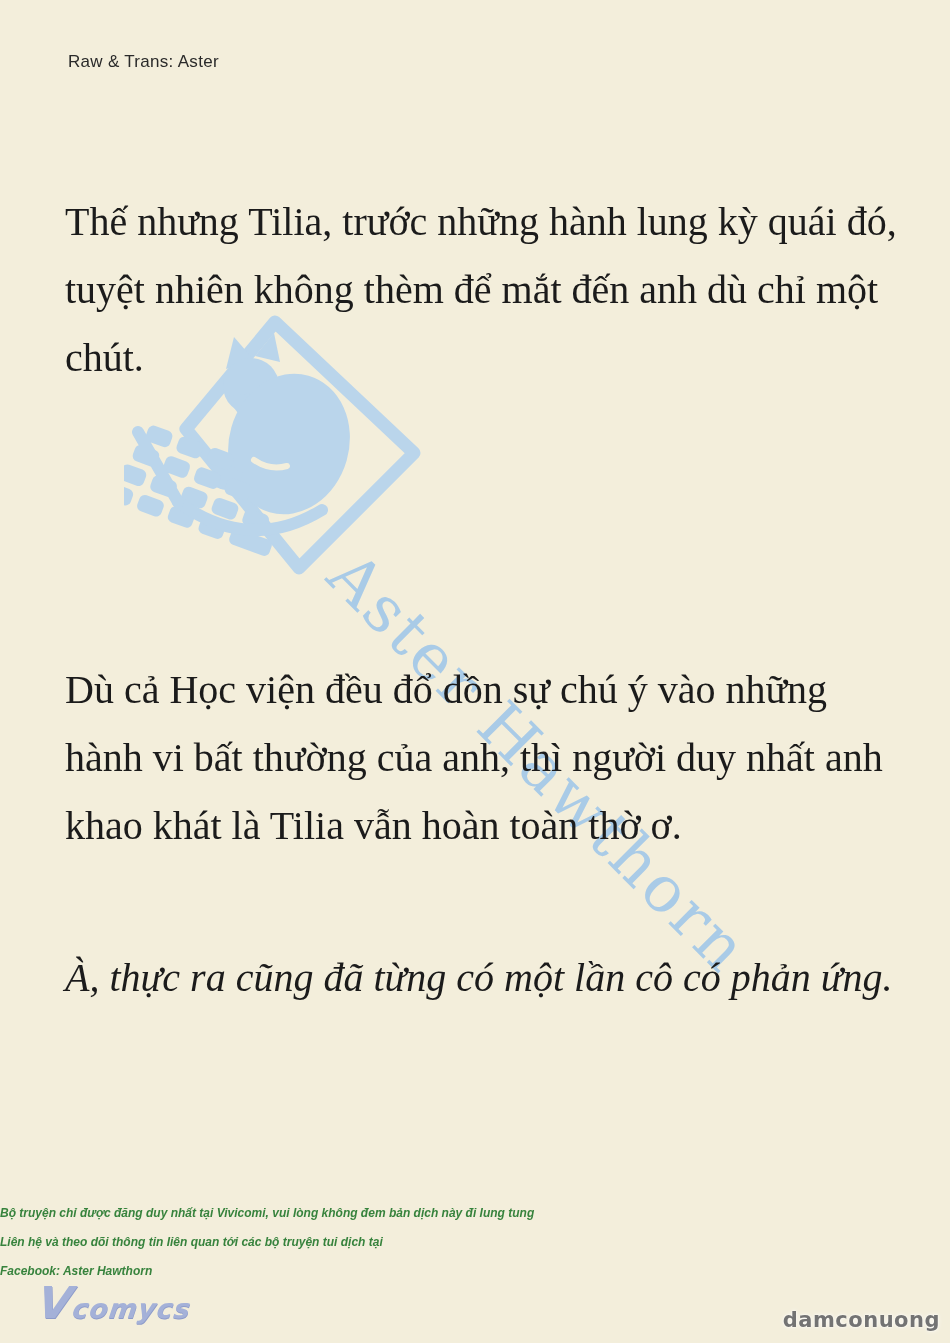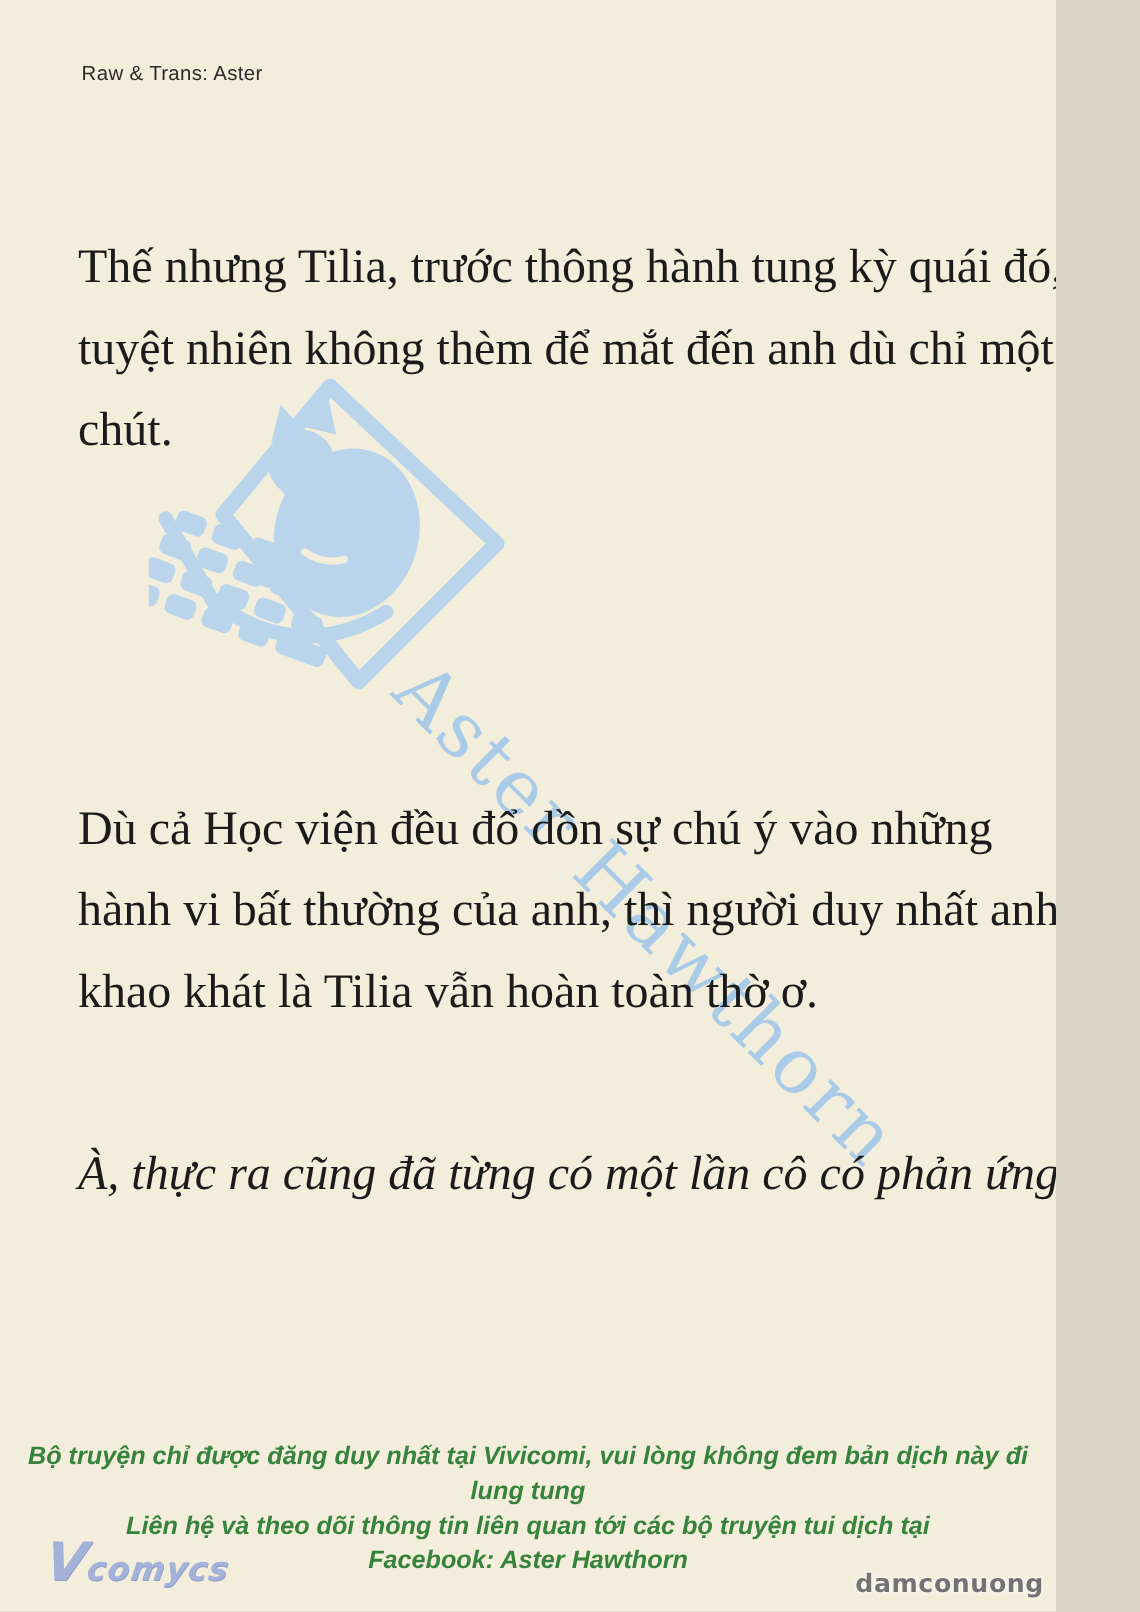--- a/index.html
+++ b/index.html
@@ -2,21 +2,21 @@
 <html><head>
 <meta charset="utf-8">
 <style>
   html, body {
     margin: 0;
     padding: 0;
     background: #d8d4c6;
   }
   .page {
     position: relative;
-    width: 880px;
+    width: 950px;
     height: 1343px;
     background: #f3eedb;
     overflow: hidden;
     font-family: "Liberation Serif", "DejaVu Serif", serif;
     color: #1b1b1b;
   }
   .credit-header {
     position: absolute;
     left: 68px;
     top: 52px;
@@ -58,25 +58,24 @@
     white-space: nowrap;
     transform: rotate(45deg);
     transform-origin: 0 0;
   }
 
   .footer-notice {
     position: absolute;
     left: 0;
     top: 1199px;
     width: 100%;
-    text-align: center;
     font-family: "Liberation Sans", "DejaVu Sans", sans-serif;
     font-weight: bold;
     font-style: italic;
-    font-size: 21px;
+    font-size: 12px;
     line-height: 29px;
     color: #37833d;
     z-index: 2;
   }
   .site-logo {
     position: absolute;
     left: 38px;
     top: 1288px;
     font-family: "DejaVu Sans", "Liberation Sans", sans-serif;
     font-style: italic;
@@ -148,21 +147,21 @@
         <rect x="80" y="48" width="30" height="12" rx="4"></rect>
       </g>
 
       <path d="M54 190 Q126 242 198 198" stroke="#bad5eb" stroke-width="12" fill="none" stroke-linecap="round"></path>
       <path d="M14 120 L54 190" stroke="#bad5eb" stroke-width="12" fill="none" stroke-linecap="round"></path>
     </svg>
   </div>
 
   <div class="wm-text">Aster Hawthorn</div>
 
-  <div class="body-paragraph p1">Thế nhưng Tilia, trước thông hành tung kỳ quái đó, tuyệt nhiên không thèm để mắt đến anh dù chỉ một chút.</div>
+  <div class="body-paragraph p1">Thế nhưng Tilia, trước những hành lung kỳ quái đó, tuyệt nhiên không thèm để mắt đến anh dù chỉ một chút.</div>
 
 
   <div class="body-paragraph p3">Dù cả Học viện đều đổ dồn sự chú ý vào những hành vi bất thường của anh, thì người duy nhất anh khao khát là Tilia vẫn hoàn toàn thờ ơ.</div>
 
   <div class="body-paragraph p4">À, thực ra cũng đã từng có một lần cô có phản ứng.</div>
 
   <div class="footer-notice">
     <div>Bộ truyện chỉ được đăng duy nhất tại Vivicomi, vui lòng không đem bản dịch này đi lung tung</div>
     <div>Liên hệ và theo dõi thông tin liên quan tới các bộ truyện tui dịch tại</div>
     <div>Facebook: Aster Hawthorn</div>

